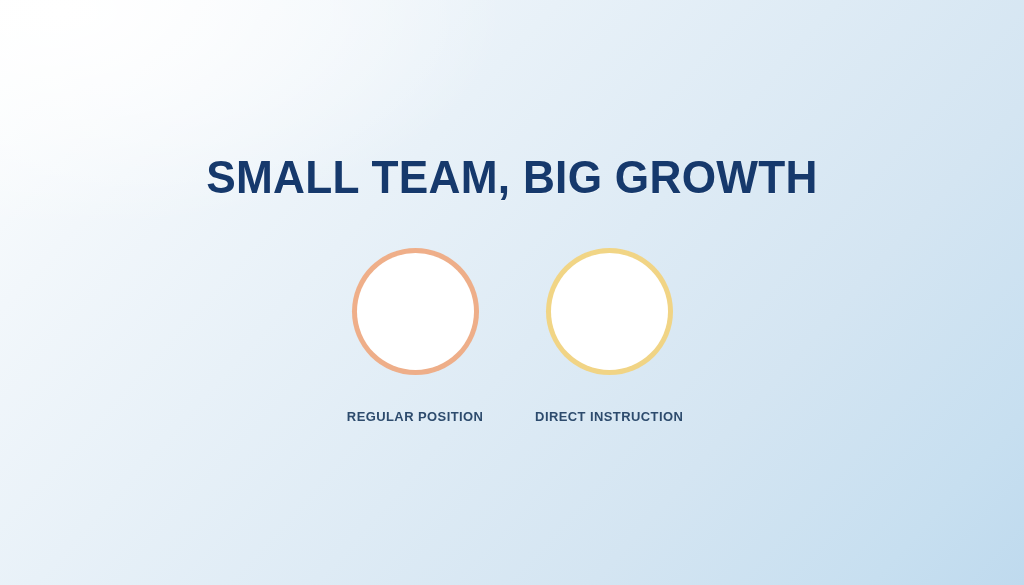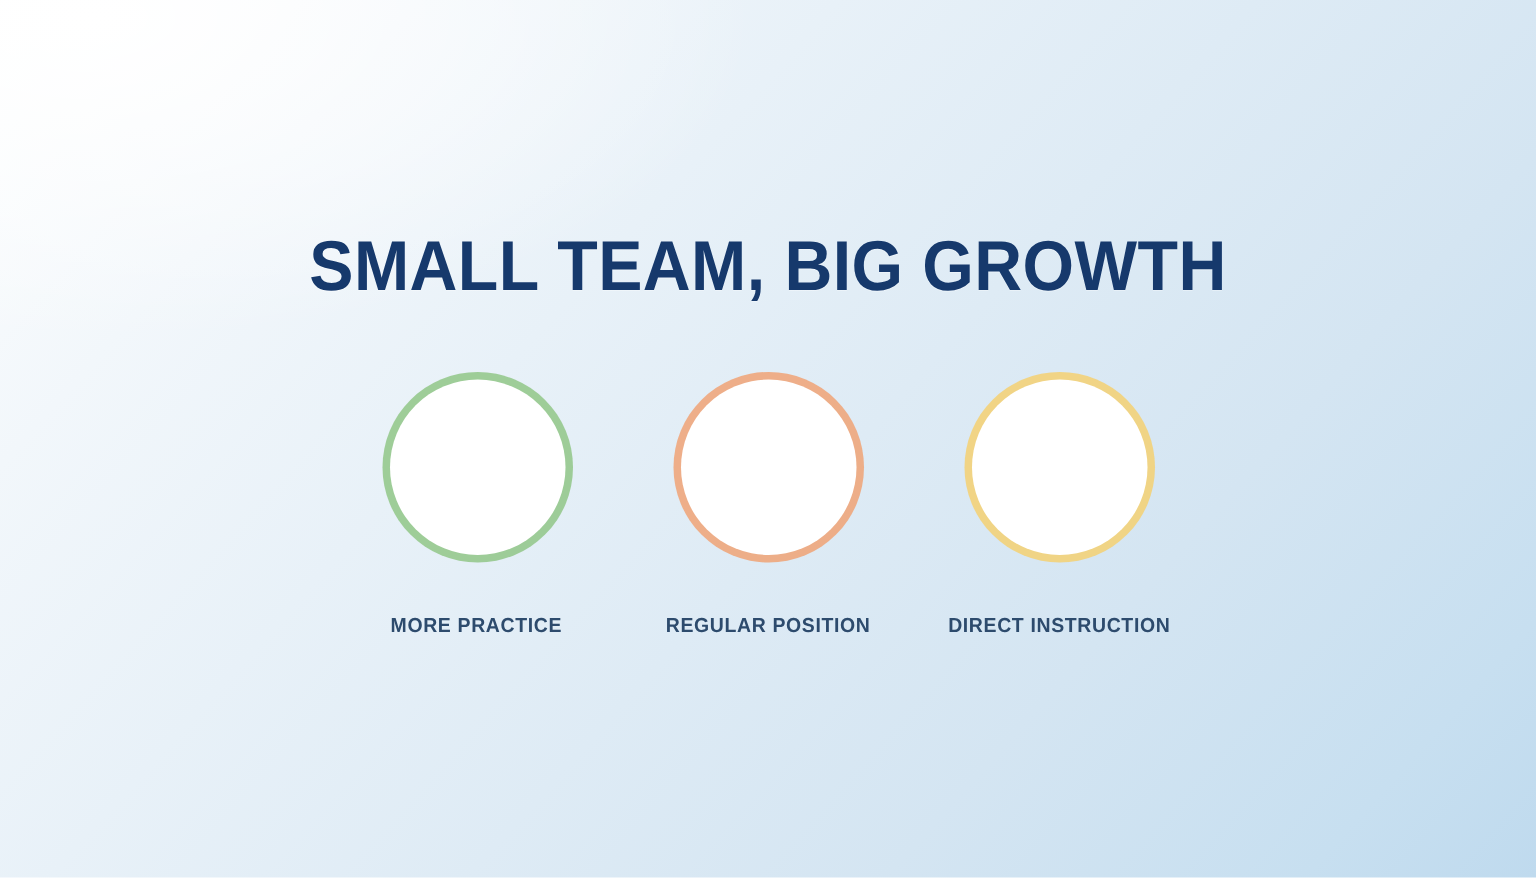--- a/index.html
+++ b/index.html
@@ -129,48 +129,20 @@
 </style>
 </head>
 <body>
 
 <div class="slide">
 
   <h1 class="title">SMALL TEAM, BIG GROWTH</h1>
 
   <div class="cards">
 
-    <div class="card">
-      <div class="badge" style="--fill:#96ca8a; --ring:#8ec482;">
-        <div class="badge-fill">
-          <svg class="badge-icon" viewBox="0 0 64 64" fill="none" stroke="#1e3756" stroke-width="2.1" stroke-linecap="round" stroke-linejoin="round">
-
-            <line x1="40" y1="8" x2="28" y2="26" stroke-width="3.4" stroke="#1e3756"></line>
-            <line x1="41" y1="7" x2="45" y2="4" stroke-width="4.2" stroke="#1e3756"></line>
-
-            <circle cx="25" cy="16" r="7" fill="#ffffff"></circle>
-            <path d="M18 14 Q18 8 25 8 Q32 8 32 14" fill="#ffffff"></path>
-            <path d="M17 14 L13 15"></path>
-
-            <path d="M22 23 L19 40 L31 40 L30 24 Z" fill="#ffffff"></path>
-
-            <path d="M22 26 L28 30 L33 27" fill="#ffffff"></path>
-
-            <ellipse cx="33" cy="27" rx="4.2" ry="3.2" fill="#f0c070" stroke="#1e3756"></ellipse>
-
-            <path d="M21 40 L15 54" fill="#ffffff"></path>
-            <path d="M28 40 L33 54" fill="#ffffff"></path>
-
-            <path d="M12 54 L18 54 L18 57 L11 57 Z" fill="#ffffff"></path>
-            <path d="M30 54 L36 54 L36 57 L29 57 Z" fill="#ffffff"></path>
-          </svg>
-        </div>
-      </div>
-      <div class="card-label">MORE PRACTICE</div>
-    </div>
 
     <div class="card">
       <div class="badge" style="--fill:#f4a26a; --ring:#f0a070;">
         <div class="badge-fill">
           <svg class="badge-icon" viewBox="0 0 64 64" fill="none" stroke="#1e3756" stroke-width="2.3" stroke-linecap="round" stroke-linejoin="round">
 
             <path d="M8 36 Q8 8 32 8 Q56 8 56 36 L46 48 L32 58 L18 48 Z"></path>
 
             <path d="M32 20 L46 34 L32 48 L18 34 Z"></path>
 

